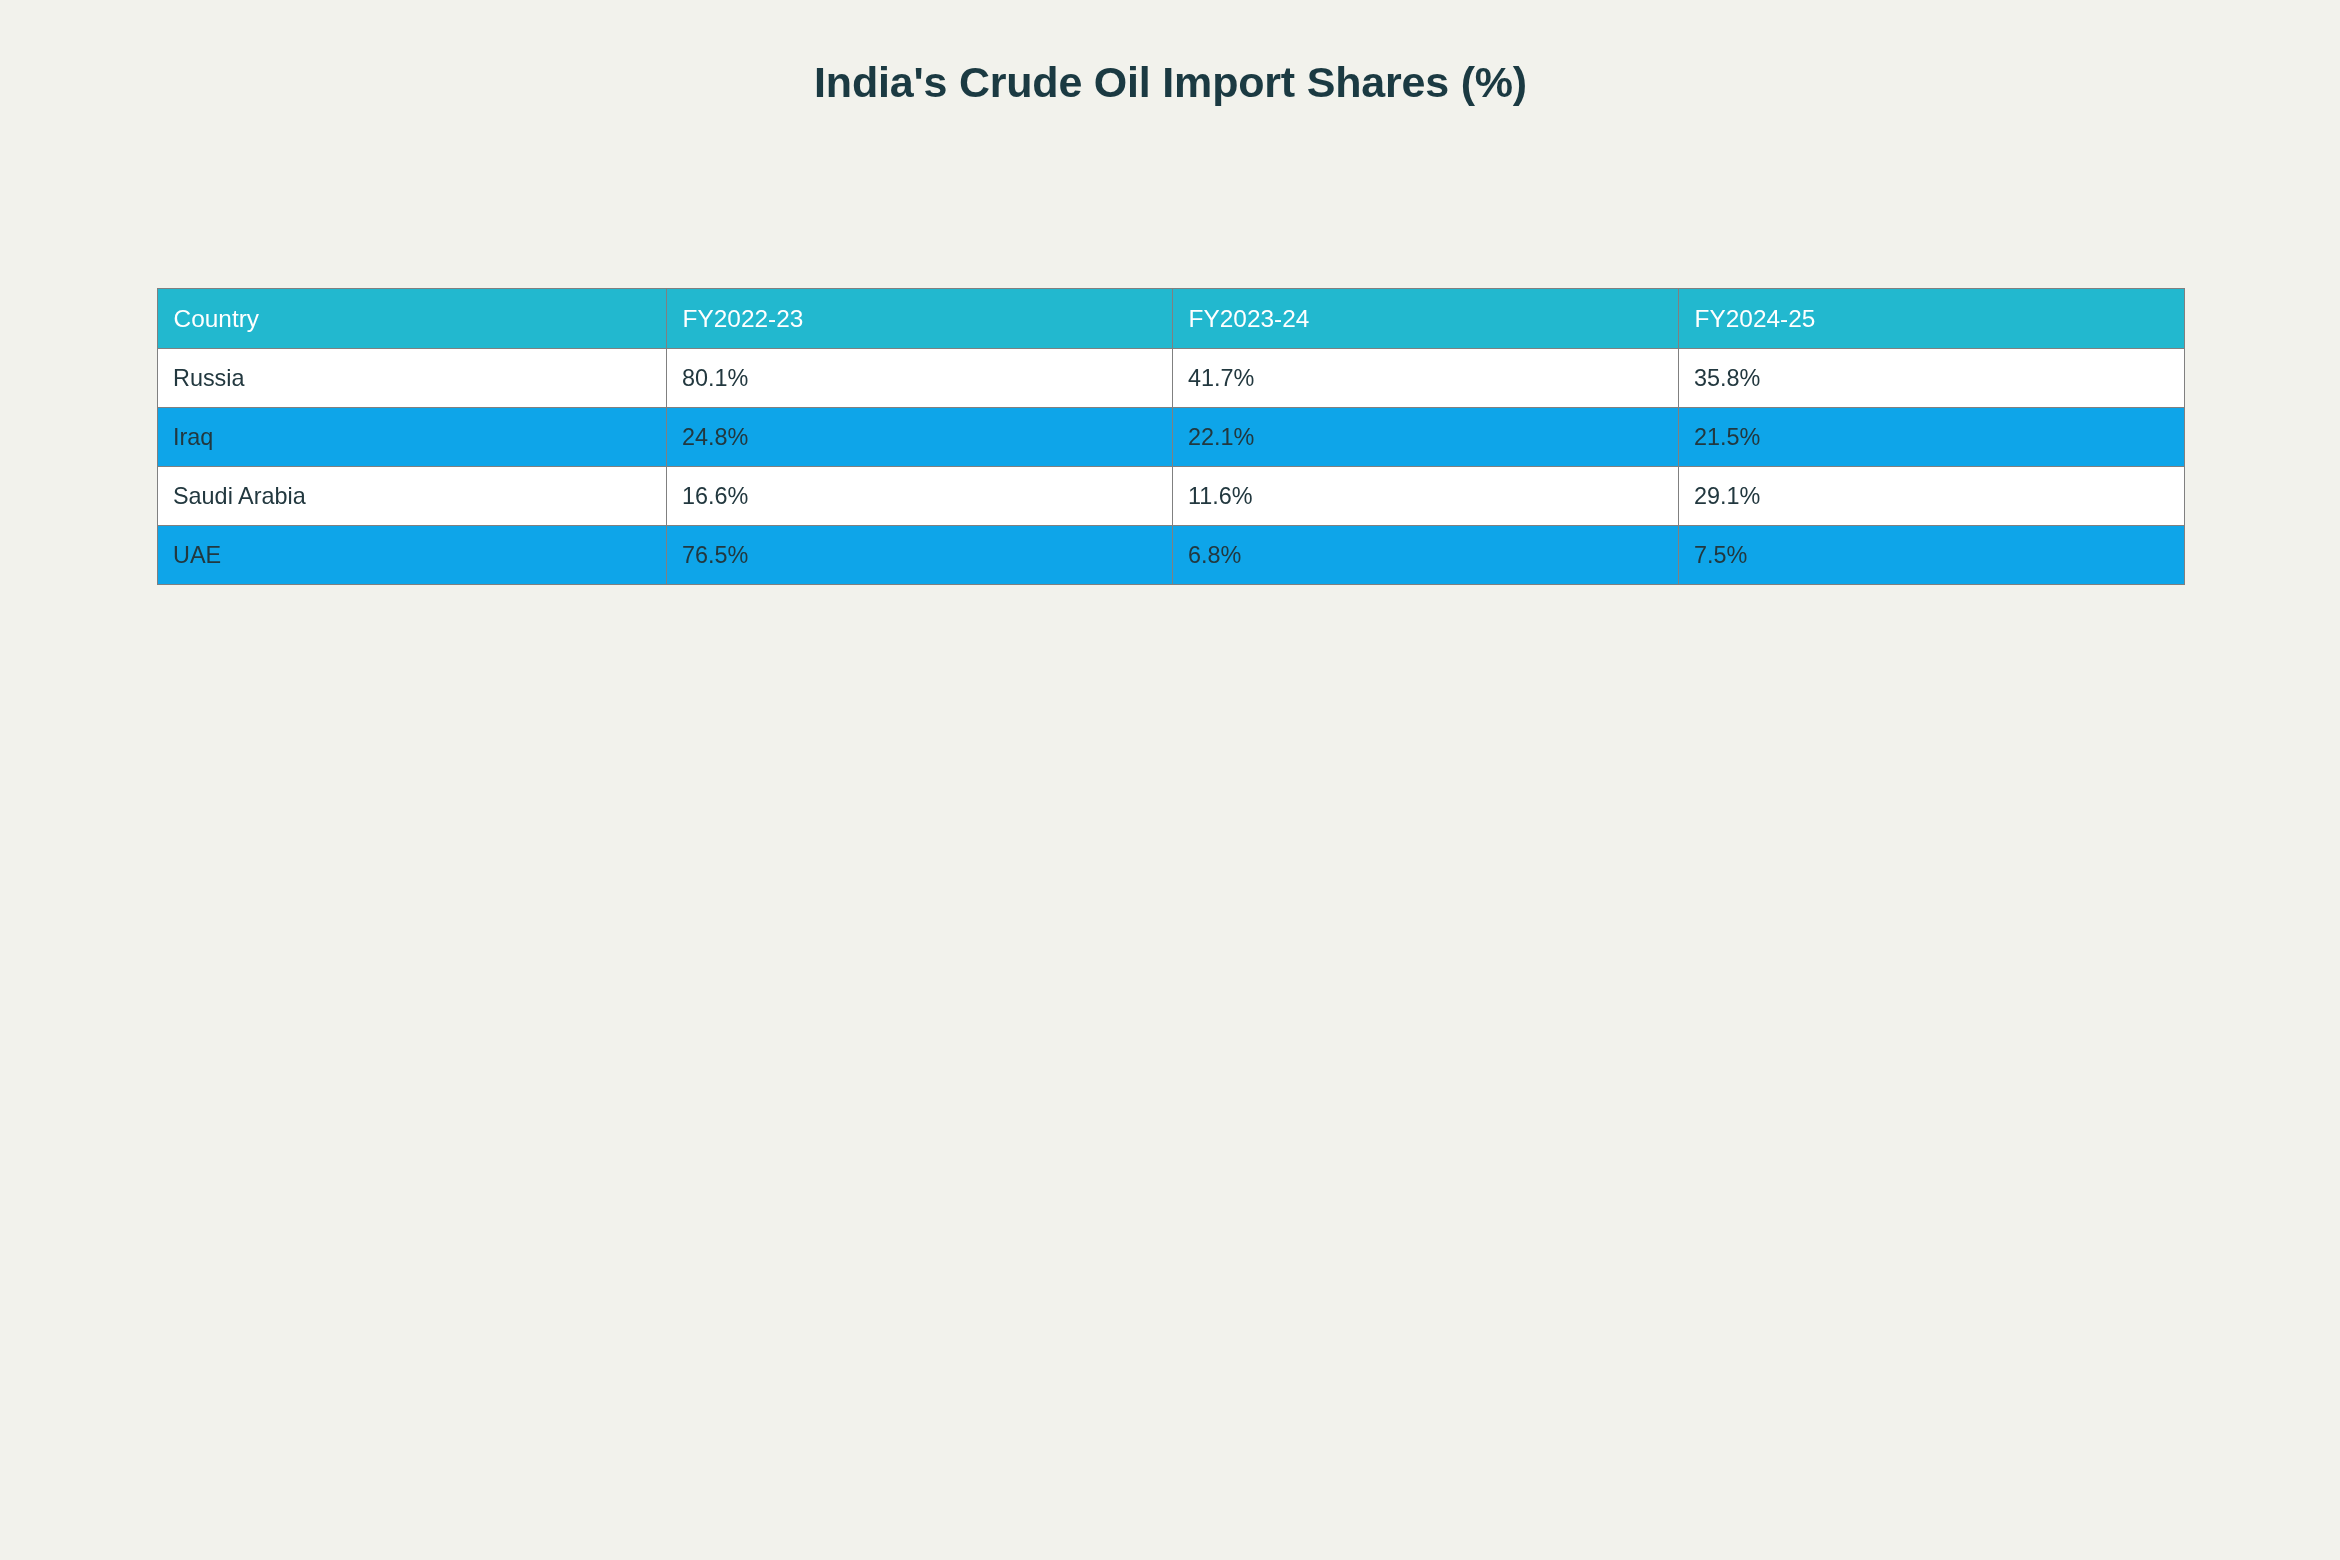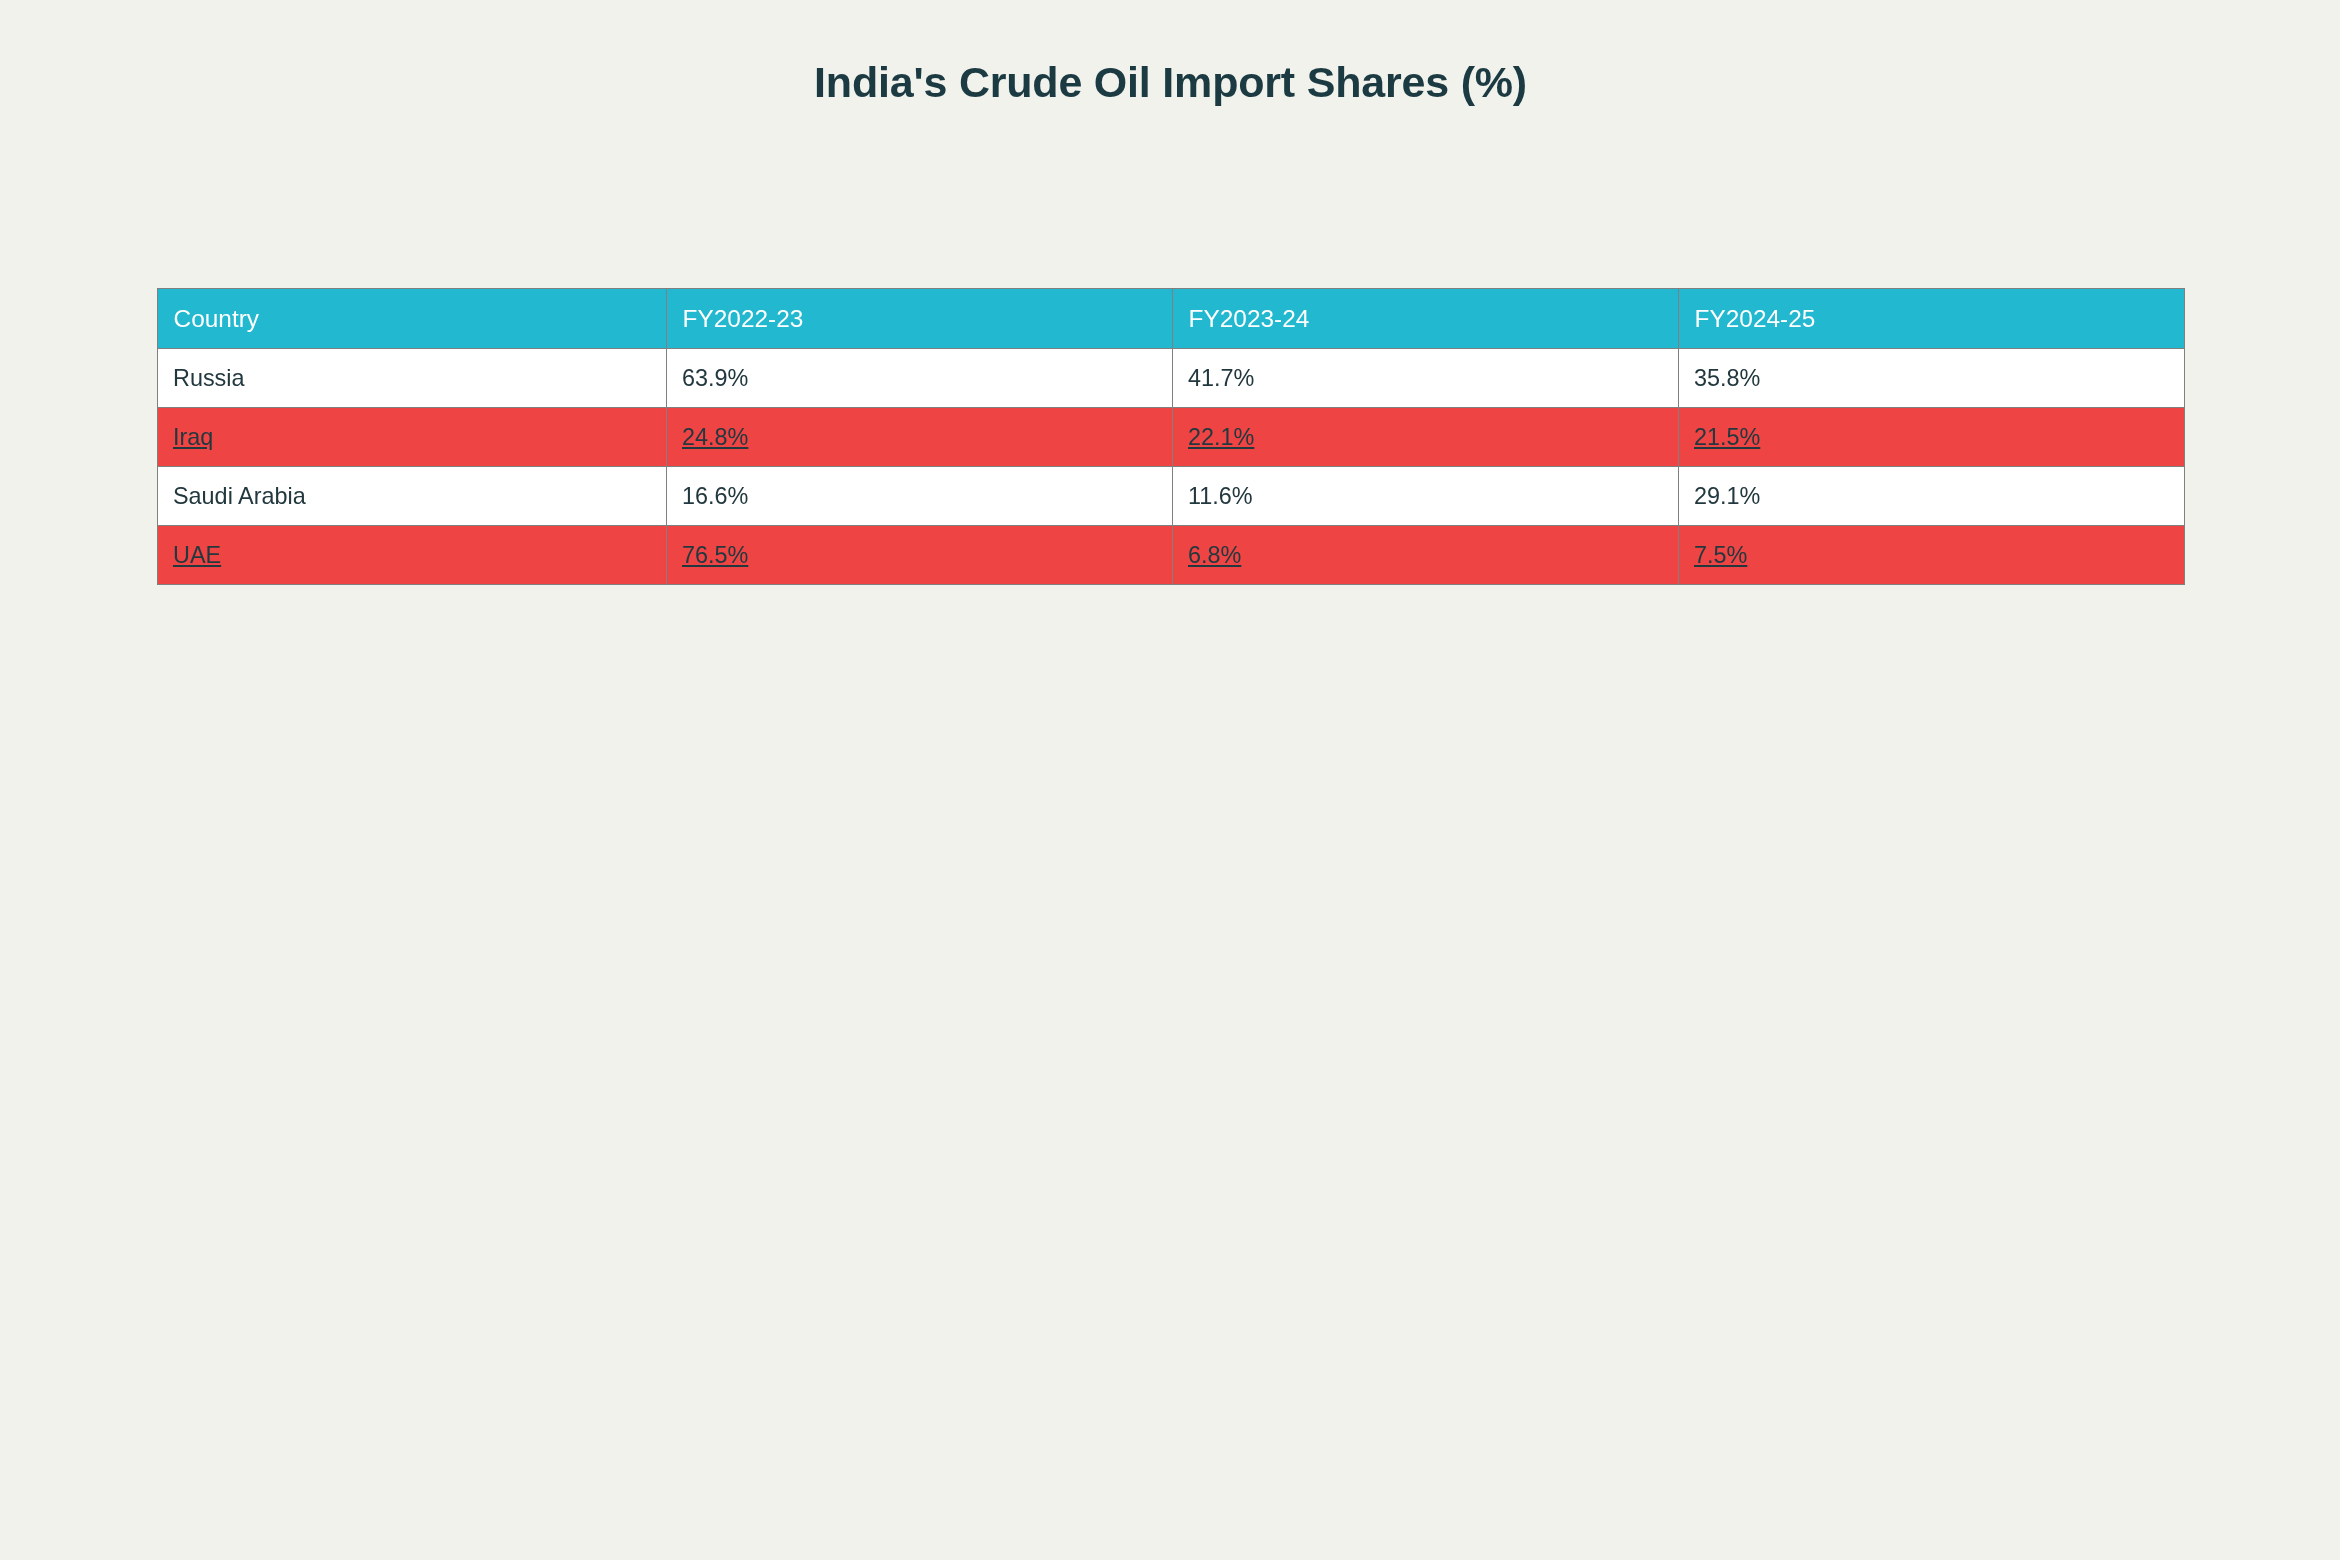--- a/index.html
+++ b/index.html
@@ -77,22 +77,21 @@
     vertical-align: middle;
     border: 1px solid #808080;
     font-size: 23.4px;
     color: #22383f;
     background: #ffffff;
     white-space: nowrap;
     overflow: hidden;
   }
 
   table.data-table tbody tr.row-alt td {
-    background: #ef4444;
-    text-decoration: underline;
+    background: #0ea5e9;
   }
 </style>
 </head>
 <body>
 
 <div class="page">
 
   <div class="chart-title">India's Crude Oil Import Shares (%)</div>
 
   <div class="table-wrap">
@@ -107,21 +106,21 @@
         <tr>
           <th>Country</th>
           <th>FY2022-23</th>
           <th>FY2023-24</th>
           <th>FY2024-25</th>
         </tr>
       </thead>
       <tbody>
         <tr class="row-even">
           <td>Russia</td>
-          <td>63.9%</td>
+          <td>80.1%</td>
           <td>41.7%</td>
           <td>35.8%</td>
         </tr>
         <tr class="row-alt">
           <td>Iraq</td>
           <td>24.8%</td>
           <td>22.1%</td>
           <td>21.5%</td>
         </tr>
         <tr class="row-even">

